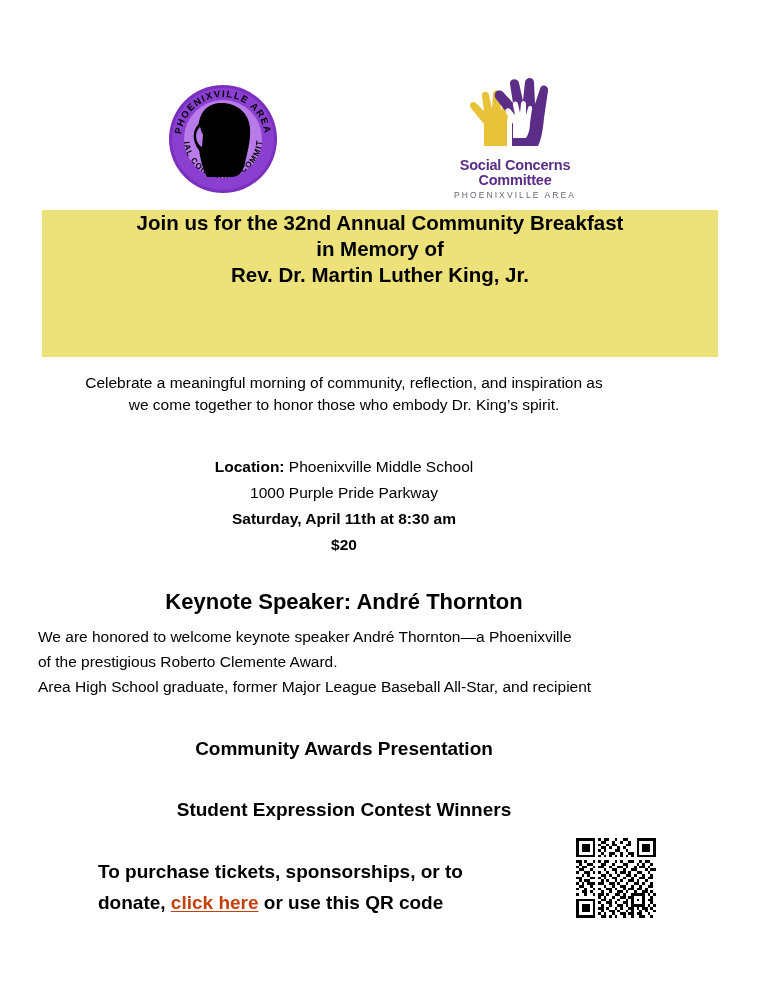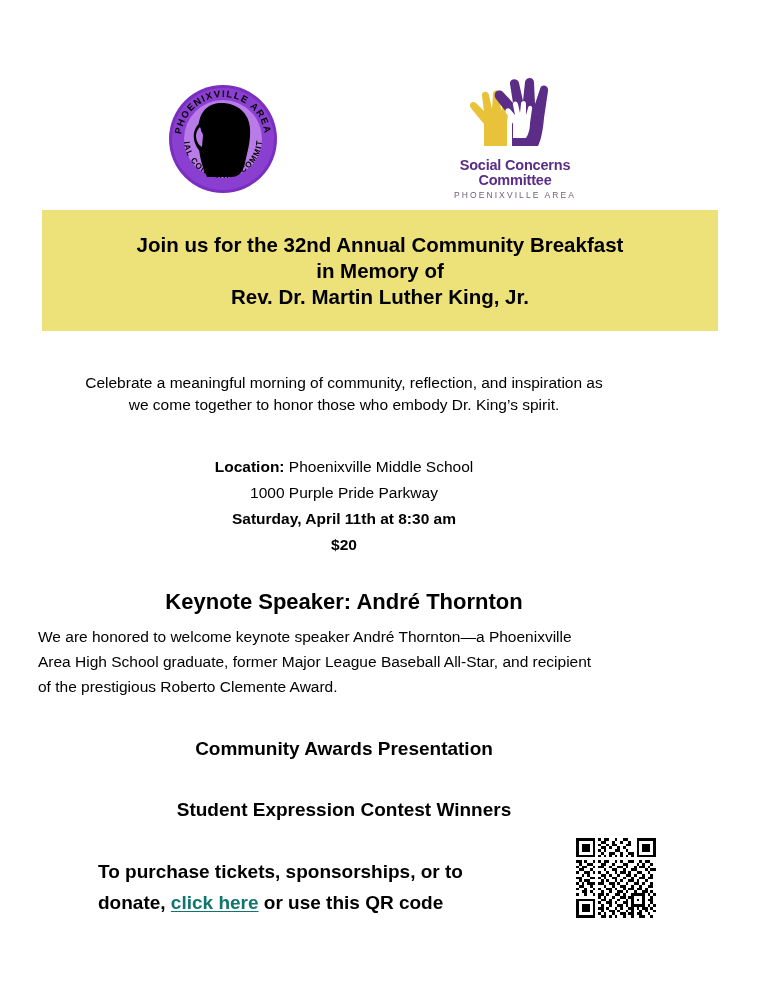--- a/index.html
+++ b/index.html
@@ -58,24 +58,24 @@
     letter-spacing: 2.1px;
     margin-top: 2px;
   }
 
   
   .banner {
     position: absolute;
     left: 42px;
     top: 210px;
     width: 676px;
-    height: 121px;
+    height: 147px;
     background: #EDE27A;
     display: flex;
-    align-items: center;
+    align-items: flex-start;
     justify-content: center;
   }
   .banner-text {
     text-align: center;
     font-weight: bold;
     font-size: 20.5px;
     line-height: 26px;
     color: #000;
   }
 
@@ -136,21 +136,21 @@
   .cta-text {
     position: absolute;
     left: 98px;
     top: 18px;
     width: 420px;
     font-weight: bold;
     font-size: 19px;
     line-height: 31px;
   }
   .cta-link {
-    color: #0f766e;
+    color: #c2410c;
     text-decoration: underline;
     text-underline-offset: 2px;
     cursor: pointer;
   }
   .qr {
     position: absolute;
     left: 576px;
     top: 0px;
     width: 80px;
     height: 80px;
@@ -243,22 +243,22 @@
       <span>Phoenixville Middle School</span>
     </div>
     <div>1000 Purple Pride Parkway</div>
     <div class="bold">Saturday, April 11th at 8:30 am</div>
     <div class="bold">$20</div>
   </div>
 
   <div class="keynote-title">Keynote Speaker: André Thornton</div>
   <div class="keynote-body">
     <div>We are honored to welcome keynote speaker André Thornton—a Phoenixville</div>
+    <div>of the prestigious Roberto Clemente Award.</div>
     <div>Area High School graduate, former Major League Baseball All-Star, and recipient</div>
-    <div>of the prestigious Roberto Clemente Award.</div>
   </div>
 
   <div class="section-heading">Community Awards Presentation</div>
   <div class="section-heading second">Student Expression Contest Winners</div>
 
 </div>
 
 <div class="cta-row">
 
   <div class="cta-text">

